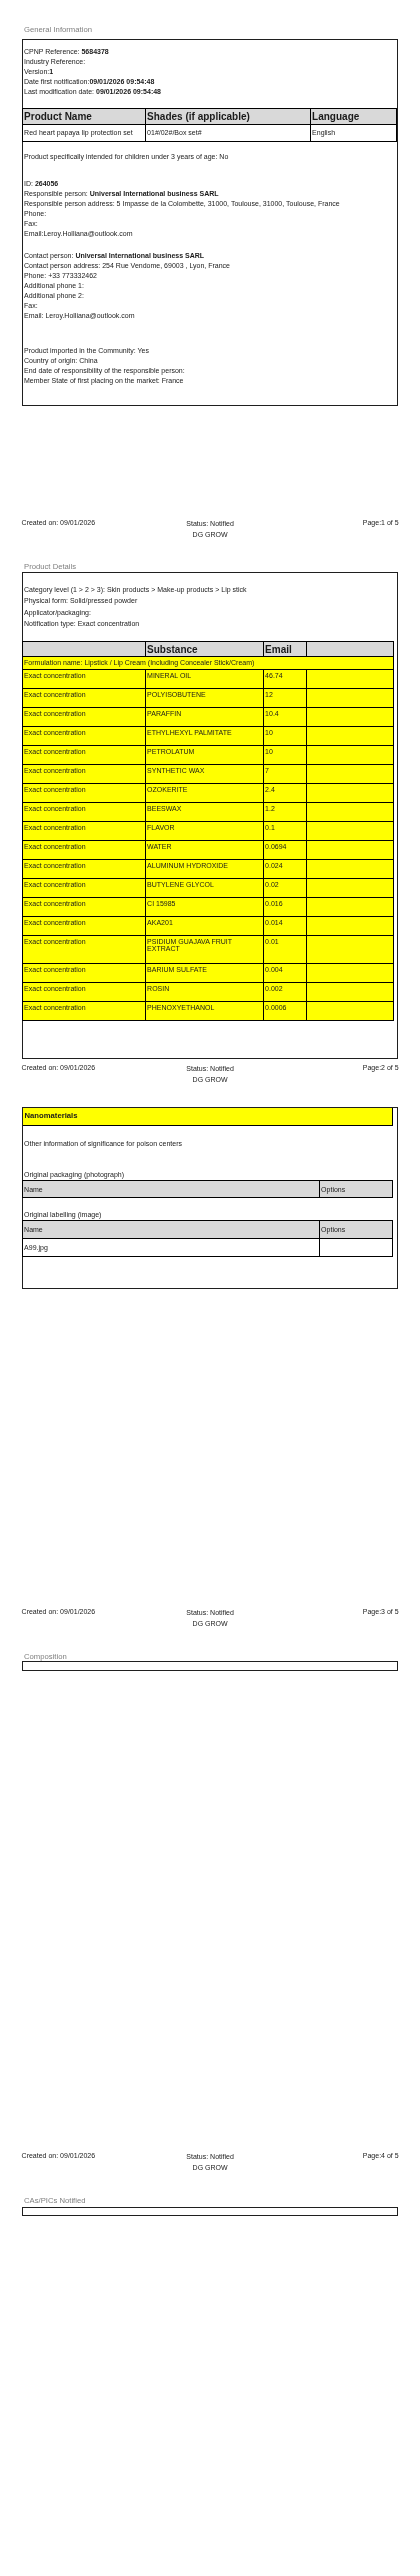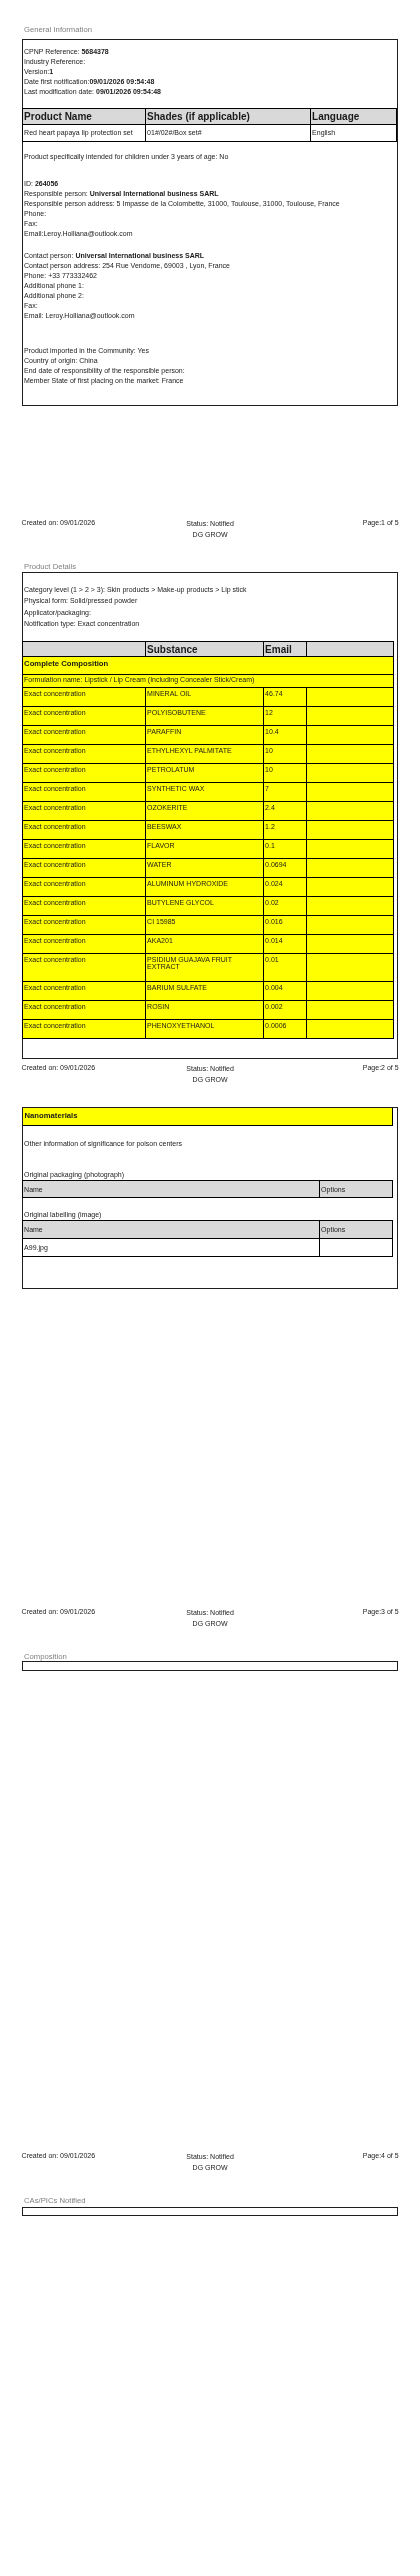--- a/index.html
+++ b/index.html
@@ -121,23 +121,20 @@
         <col style="width:43px">
         <col style="width:87px">
       </colgroup>
     <tbody>
       <tr class="hdr" style="height:15px">
         <td></td>
         <td>Substance</td>
         <td>Email</td>
         <td></td>
       </tr>
-      <tr class="yrow cc" style="height:17.5px">
-        <td colspan="4">Complete Composition</td>
-      </tr>
       <tr class="yrow formrow" style="height:13.4px">
         <td colspan="4">Formulation name: Lipstick / Lip Cream (Including Concealer Stick/Cream)</td>
       </tr>
       <tr class="yrow" style="height:19px">
           <td>Exact concentration</td>
           <td>MINERAL OIL</td>
           <td>46.74</td>
           <td></td>
         </tr>
       <tr class="yrow" style="height:19px">

